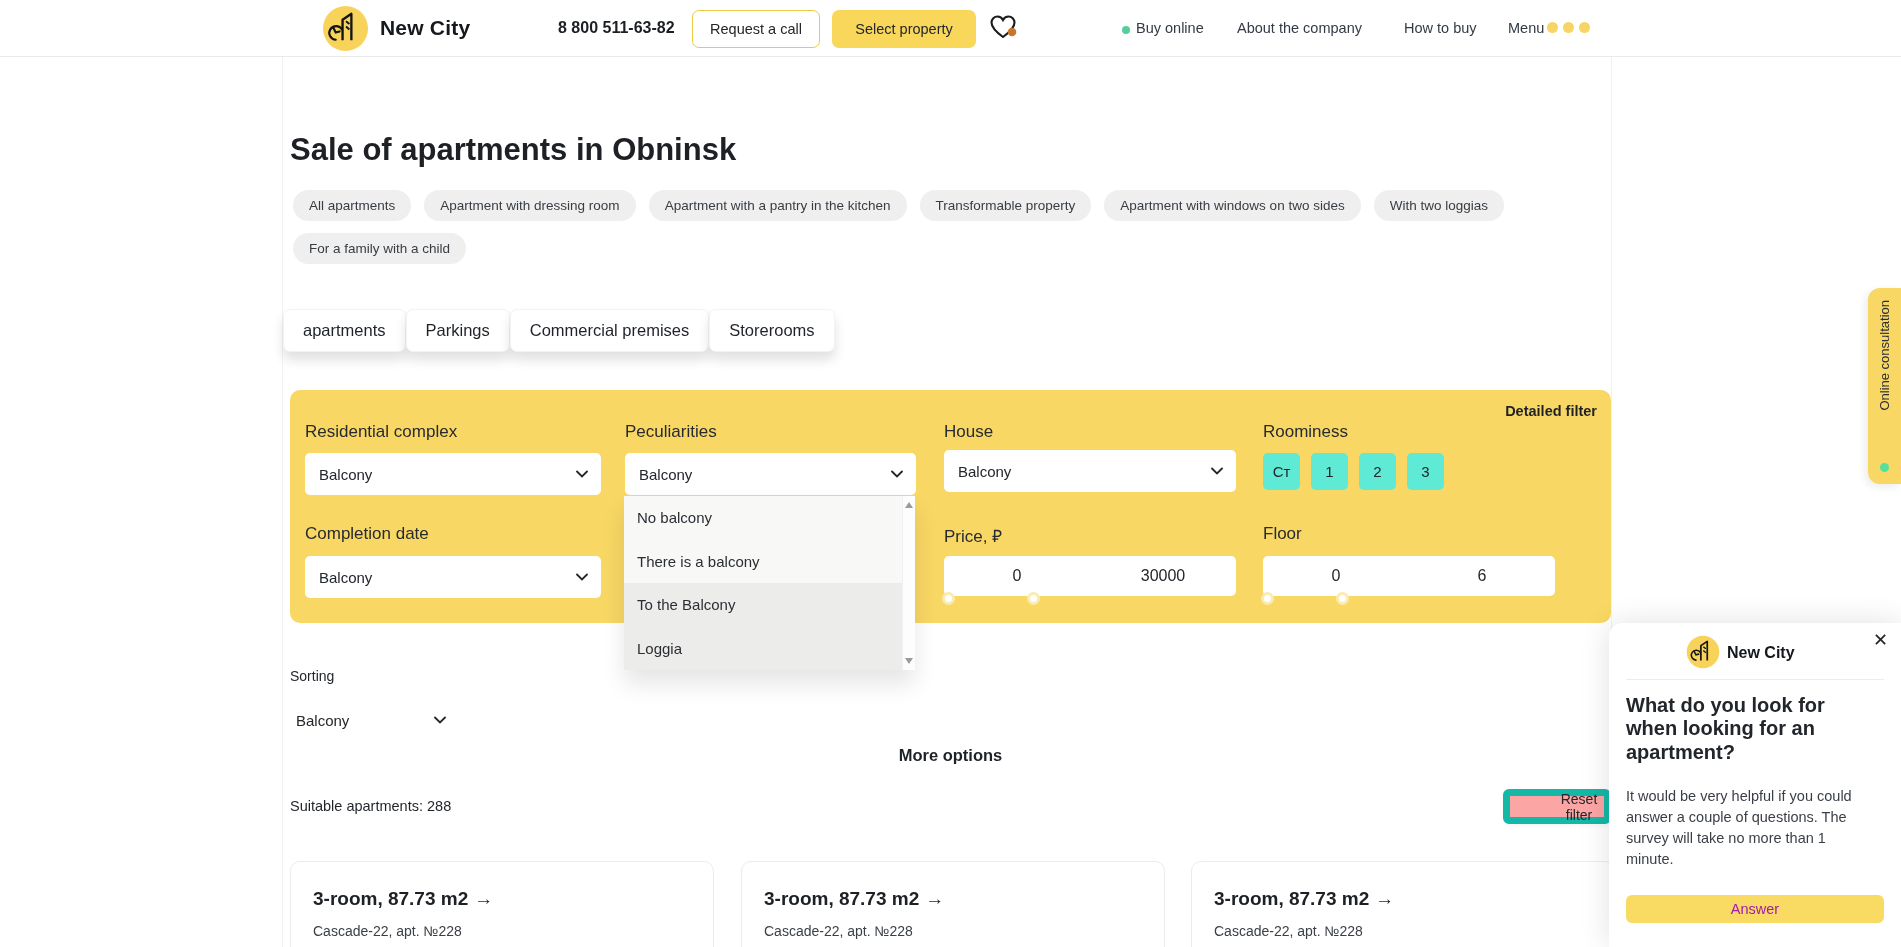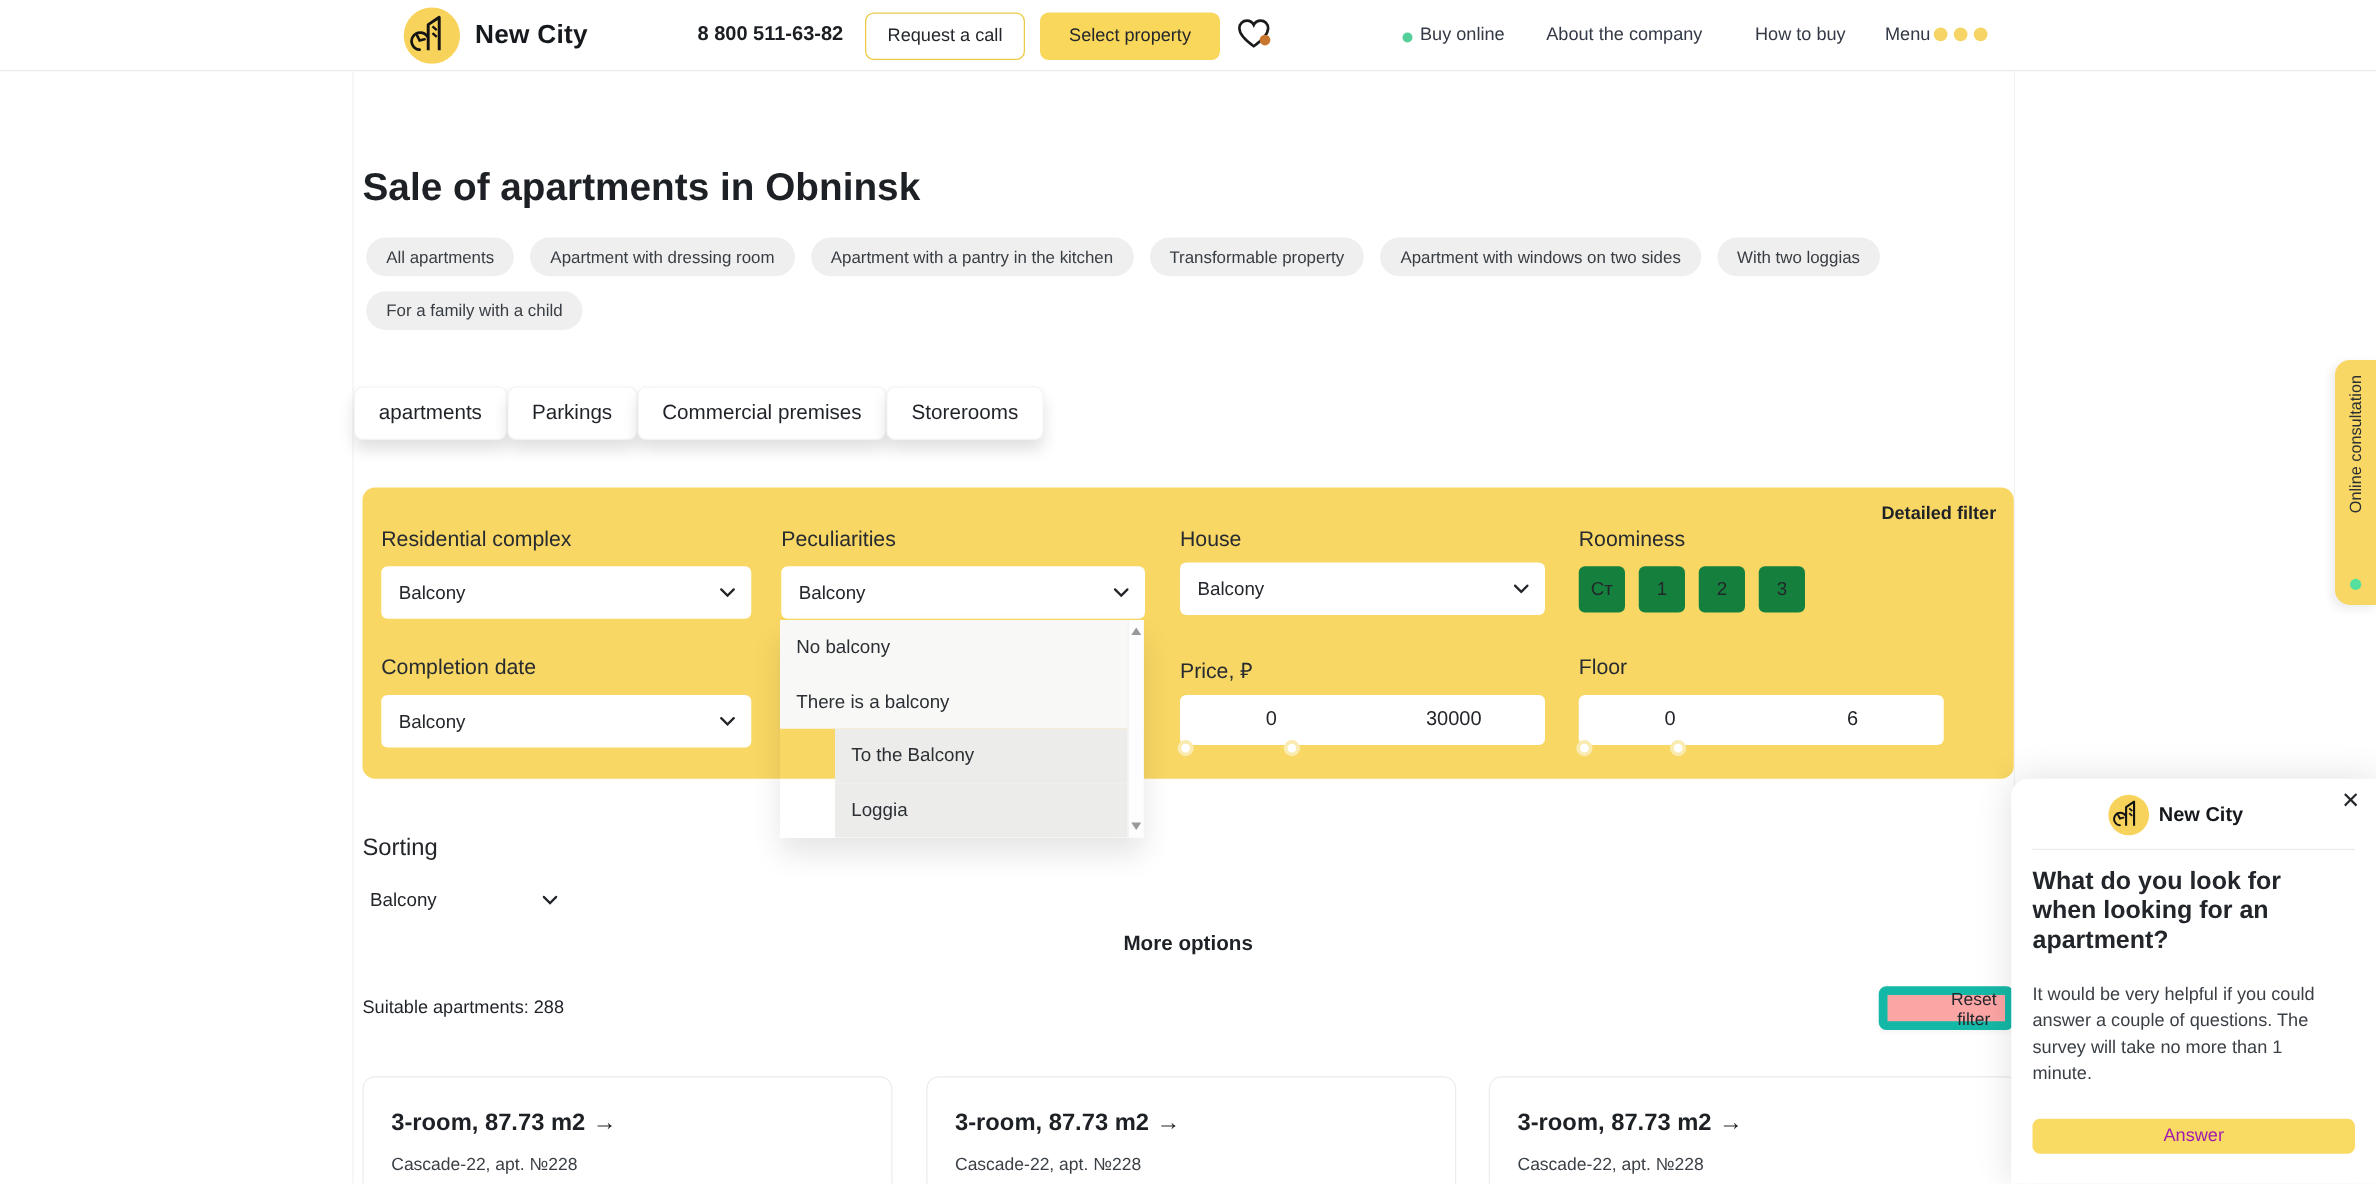--- a/index.html
+++ b/index.html
@@ -28,35 +28,35 @@
   
   .tabs { position:absolute; left:283px; top:309px; display:flex; }
   .tab { background:#fff; border:1px solid #f3f3f3; border-radius:7px; height:43px; padding:0 19px; display:flex; align-items:center; font-size:16.5px; color:#1f2328; box-shadow:0 8px 12px rgba(0,0,0,.12); cursor:pointer; white-space:nowrap; }
   
   .panel { position:absolute; left:290px; top:390px; width:1321px; height:233px; background:#F8D764; border-radius:10px; }
   .flabel { position:absolute; font-size:17px; color:#272b30; }
   .detailed { position:absolute; right:14px; top:13px; font-size:14.5px; font-weight:bold; color:#1e2226; cursor:pointer; }
   .select { position:absolute; height:42px; background:#fff; border-radius:5px; display:flex; align-items:center; padding:0 14px; font-size:15px; color:#23262b; cursor:pointer; }
   .select .chev { position:absolute; right:13px; top:50%; margin-top:-4px; }
   .roomi { position:absolute; display:flex; gap:11px; }
-  .roomi .rbtn { width:37px; height:37px; background:#15803d; border-radius:5px; display:flex; align-items:center; justify-content:center; font-size:15px; color:#23262b; cursor:pointer; }
+  .roomi .rbtn { width:37px; height:37px; background:#5eead4; border-radius:5px; display:flex; align-items:center; justify-content:center; font-size:15px; color:#23262b; cursor:pointer; }
   .rangebox { position:absolute; height:40px; background:#fff; border-radius:5px; display:flex; }
   .rangebox .val { width:50%; display:flex; align-items:center; justify-content:center; font-size:16px; color:#23262b; }
   .handle { position:absolute; width:13px; height:13px; background:#fff; border:3px solid #FAEBB0; border-radius:50%; bottom:-9px; cursor:pointer; z-index:3; }
   
   .droplist { position:absolute; left:624px; top:496px; width:291px; height:174px; box-shadow:0 14px 22px rgba(0,0,0,.10); z-index:4; }
   .drow { height:43.5px; display:flex; align-items:center; padding-left:13px; font-size:15px; color:#2b2f34; cursor:pointer; }
   .drow.light { background:#f8f8f7; }
-  .drow.dark { background:#ececeb;margin-left:44px; }
+  .drow.dark { background:#ececeb; }
   .dscroll { position:absolute; right:0; top:0; width:13px; height:100%; background:#fdfdfd; border-left:1px solid #f0f0f0; }
   .dscroll .arr { position:absolute; left:2px; width:0; height:0; border-left:4.5px solid transparent; border-right:4.5px solid transparent; cursor:pointer; }
   .arr.up { top:6px; border-bottom:6px solid #9a9a9a; }
   .arr.dn { bottom:6px; border-top:6px solid #9a9a9a; }
   
-  .sorting-label { position:absolute; left:290px; top:668px; font-size:19px; color:#23262b; }
+  .sorting-label { position:absolute; left:290px; top:668px; font-size:14px; color:#23262b; }
   .sorting-select { position:absolute; left:296px; top:703px; width:158px; height:34px; display:flex; align-items:center; font-size:15px; color:#23262b; cursor:pointer; }
   .sorting-select .chev { position:absolute; left:138px; top:50%; margin-top:-4px; }
   .more-options { position:absolute; left:893px; top:746px; width:115px; text-align:center; font-size:16.5px; font-weight:bold; color:#1e2226; cursor:pointer; }
   .results { position:absolute; left:290px; top:798px; font-size:14.5px; color:#1f2328; }
   .btn-reset { position:absolute; left:1503px; top:789px; width:108px; height:35px; background:#fca5a5; border:7px solid #14b8a6; border-radius:6px; font-size:14px; color:#23262b; display:flex; align-items:center; justify-content:center; box-shadow:0 2px 4px rgba(0,0,0,.04); cursor:pointer;padding-left:44px; }
   
   .card { position:absolute; top:861px; width:424px; height:110px; background:#fff; border:1px solid #ececec; border-radius:10px; padding:26px 22px 0 22px; }
   .card-title { font-size:19px; font-weight:bold; color:#1d2024; cursor:pointer; }
   .card-title .arrow { font-weight:bold; margin-left:6px; }
   .card-sub { margin-top:13px; font-size:14px; color:#3b4046; }

